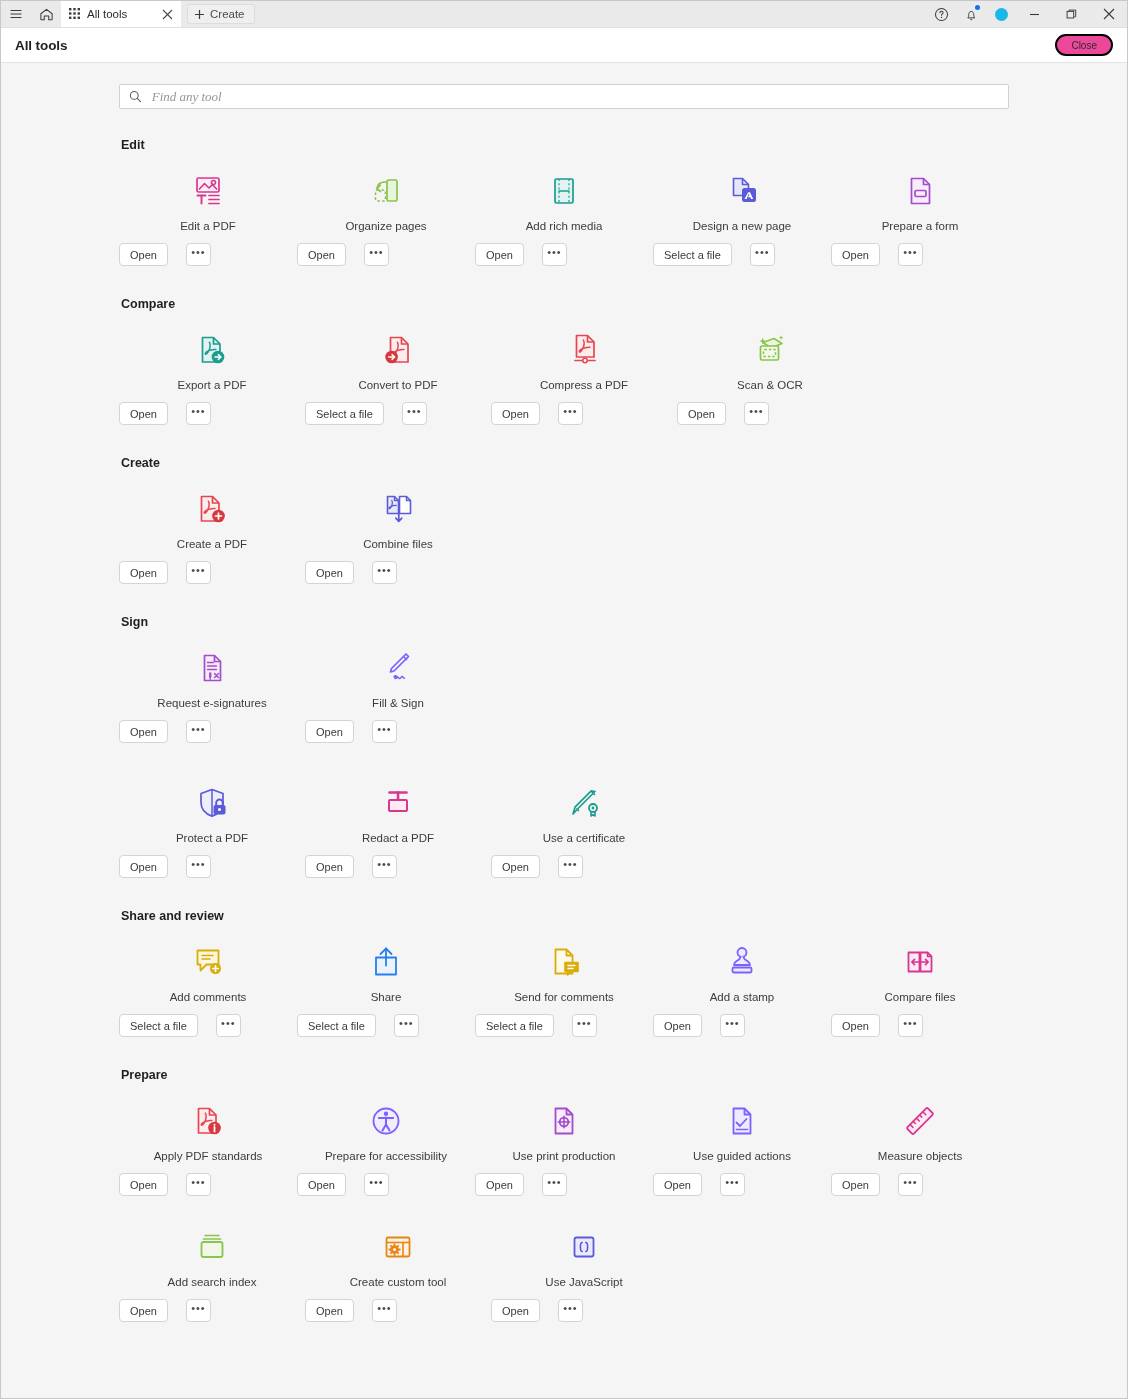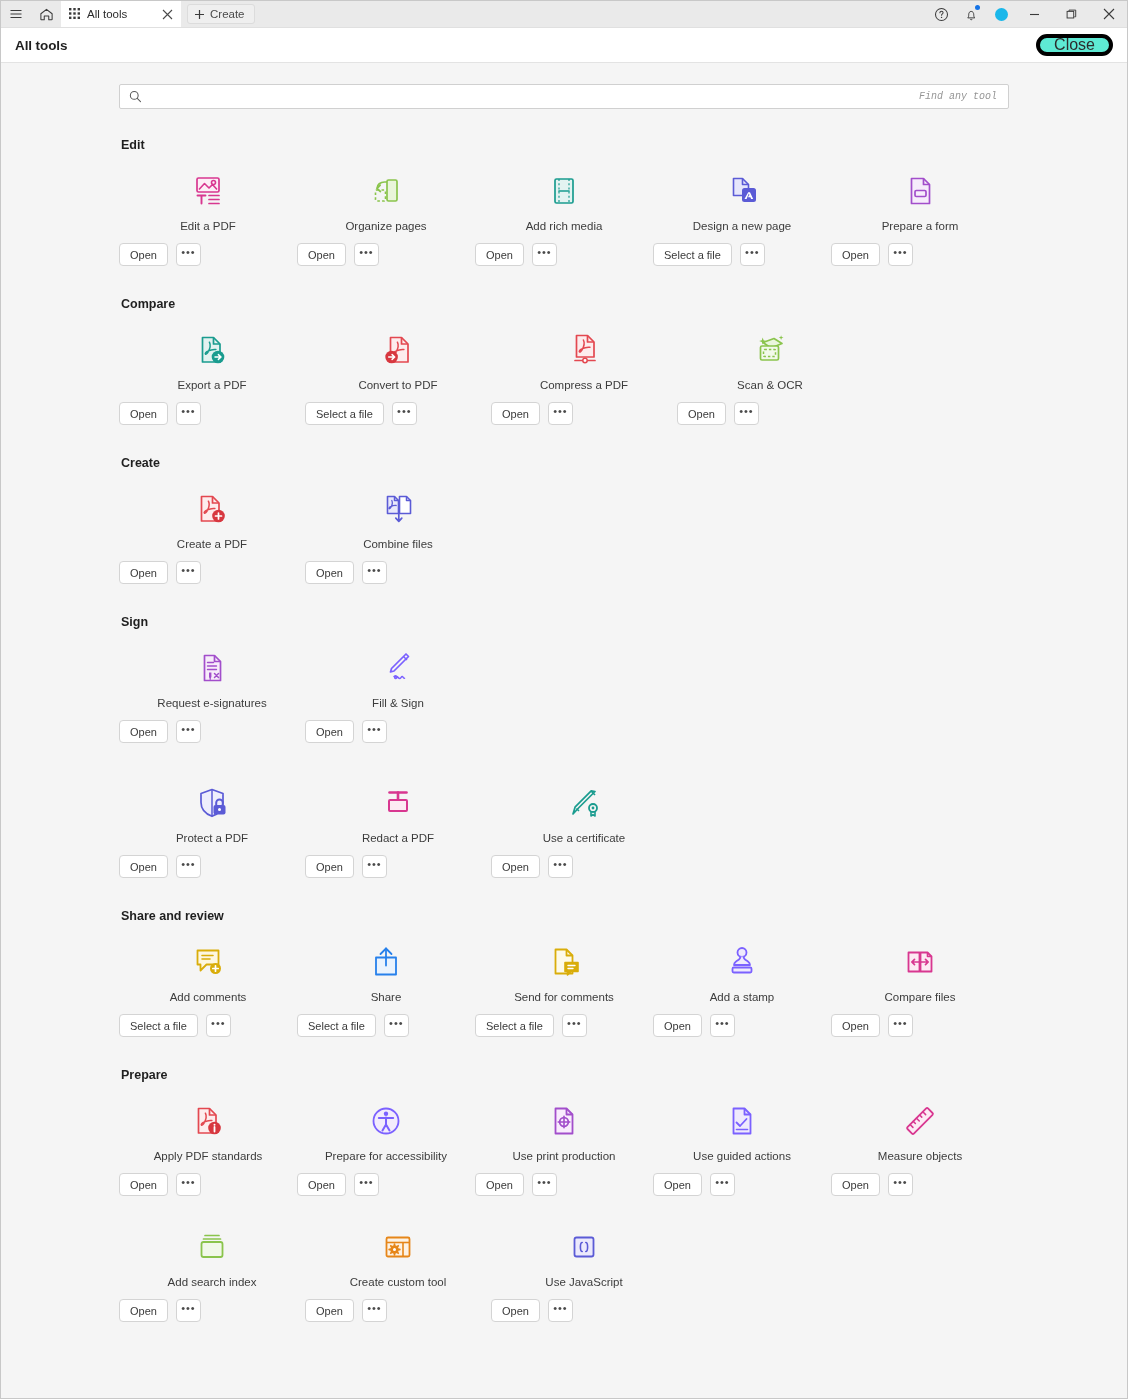--- a/index.html
+++ b/index.html
@@ -89,25 +89,25 @@
   .header-title {
     font-size: 13.5px;
     font-weight: bold;
     color: #1f1f1f;
     letter-spacing: -0.1px;
   }
   .close-pill {
     margin-left: auto;
     height: 22px;
     padding: 0 14px;
-    border: 4px solid #000000;
+    border: 2px solid #000000;
     border-radius: 11px;
-    background: #5eead4;
+    background: #ec4899;
     color: #2c2c2c;
-    font-size: 16px;
+    font-size: 10px;
     display: flex; align-items: center; justify-content: center;
   }
 
   
   .body {
     background: #f5f5f5;
     height: calc(1399px - 2px - 27px - 35px);
     overflow: hidden;
     padding-top: 21px;
   }
@@ -122,27 +122,26 @@
     background: #fff;
     border: 1px solid #d0d0d0;
     border-radius: 2px;
     display: flex; align-items: center;
     padding: 0 9px;
     gap: 8px;
     margin-bottom: 29px;
   }
   .search-input {
     border: 0; outline: 0;
-    font-size: 10px;
-    font-family: Liberation Mono, monospace;
+    font-size: 13px;
+    font-family: Liberation Serif, serif;
     color: #2c2c2c;
     width: 100%;
     background: transparent;
     font-style: italic;
-    text-align: right;
   }
   .search-input::placeholder { color: #959595; font-style: italic; }
 
   .section { margin-bottom: 0; }
   .section-title {
     font-size: 12.5px;
     font-weight: bold;
     color: #1f1f1f;
     margin: 0 0 10px 0;
     padding-left: 2px;
@@ -164,21 +163,21 @@
   }
   .tool-label {
     font-size: 11.5px;
     color: #3c3c3c;
     text-align: center;
     margin-bottom: 11px;
     white-space: nowrap;
   }
   .tool-actions {
     display: flex;
-    gap: 8px;
+    gap: 18px;
     align-items: stretch;
   }
   .btn-open {
     height: 23px;
     min-width: 42px;
     padding: 0 10px;
     background: #fff;
     border: 1px solid #d4d4d4;
     border-radius: 4px;
     font-size: 11px;

